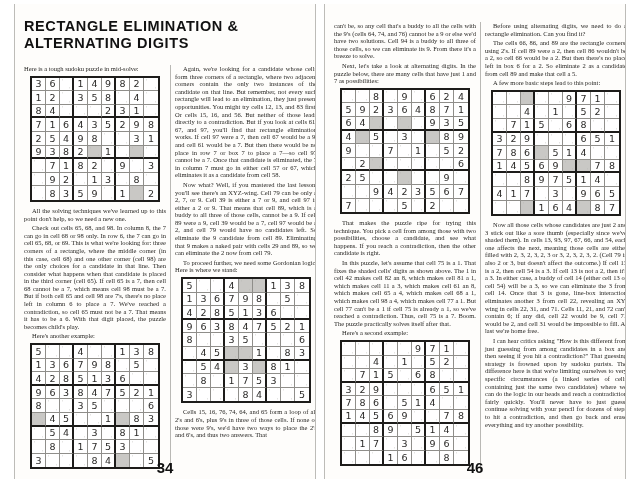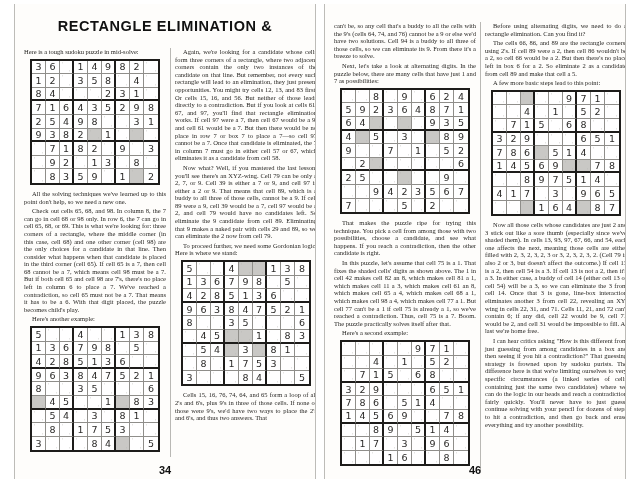--- a/index.html
+++ b/index.html
@@ -1,47 +1,48 @@
 <!DOCTYPE html>
 <html><head>
 <meta charset="utf-8">
 <style>
   html,body{margin:0;padding:0;width:640px;height:483px;background:#ffffff;overflow:hidden;}
   .spread{display:flex;gap:8px;width:640px;height:483px;box-sizing:border-box;padding:4px 14px 4px 14px;font-family:"Liberation Serif",serif;color:#262522;}
   .page{flex:1;background:#fefdfb;border-left:1px solid #bdbcb8;border-right:1px solid #bdbcb8;box-sizing:border-box;position:relative;overflow:hidden;padding:6px 9px 18px 9px;}
-  .title{font-family:"Liberation Sans",sans-serif;font-weight:bold;font-size:14.5px;line-height:17px;text-align:center;letter-spacing:.6px;margin:8px 0 13px 0;color:#111;}
+  .title{font-family:"Liberation Sans",sans-serif;font-weight:bold;font-size:14.5px;line-height:17px;text-align:left;letter-spacing:.6px;margin:8px 0 13px 0;color:#111;}
   .title span{display:block;}
   .cols{display:flex;align-items:stretch;}
   .col{width:142px;flex:0 0 142px;}
   .divider{width:1px;background:#b9b8b4;margin:0 4px;flex:0 0 1px;}
   .para{margin:0 0 2px 0;font-size:6.5px;line-height:7.6px;text-align:justify;}
   .para.indent{text-indent:8px;}
   .rp-top{padding-top:12px;}
   
   .sudoku{display:grid;grid-template-columns:repeat(9,14px);grid-auto-rows:13.6px;border:2px solid #1d1c1a;width:126px;margin:3px auto 5px auto;background:#fff;}
   .cell{box-sizing:border-box;position:relative;display:flex;align-items:center;justify-content:center;
         border-right:1px solid #8f8e8a;border-bottom:1px solid #8f8e8a;
         font-family:"DejaVu Sans",sans-serif;font-size:9.5px;color:#2b2a28;}
   .cell.bR{border-right:2px solid #1d1c1a;}
   .cell.bB{border-bottom:2px solid #1d1c1a;}
   .cell.lastC{border-right:none;}
   .cell.lastR{border-bottom:none;}
   .cell.shaded{background:#c9c8c5;}
   .cell.empty::before{content:"\00B7";position:absolute;top:-2px;left:1.5px;font-size:6px;color:#b3b2ae;}
   .cell.empty::after{content:"\00B7";position:absolute;bottom:-1px;right:1.5px;font-size:6px;color:#b3b2ae;}
-  .pageno{position:absolute;bottom:3px;left:0;right:0;text-align:center;font-family:"Liberation Sans",sans-serif;font-weight:bold;font-size:11px;color:#111;}
+  .pageno{position:absolute;bottom:3px;left:0;right:0;text-align:center;font-family:"Liberation Sans",sans-serif;font-weight:bold;font-size:15px;color:#111;}
 </style>
 </head>
 <body>
 
 <div class="spread">
 
   <div class="page">
     <div class="title">
       <span>RECTANGLE ELIMINATION &amp;</span>
+      <span>ALTERNATING DIGITS</span>
     </div>
     <div class="cols">
       <div class="col">
           <p class="para">Here is a tough sudoku puzzle in mid-solve:</p>
           <div class="sudoku">
             <div class="cell">3</div>
             <div class="cell">6</div>
             <div class="cell bR empty"></div>
             <div class="cell">1</div>
             <div class="cell">4</div>

